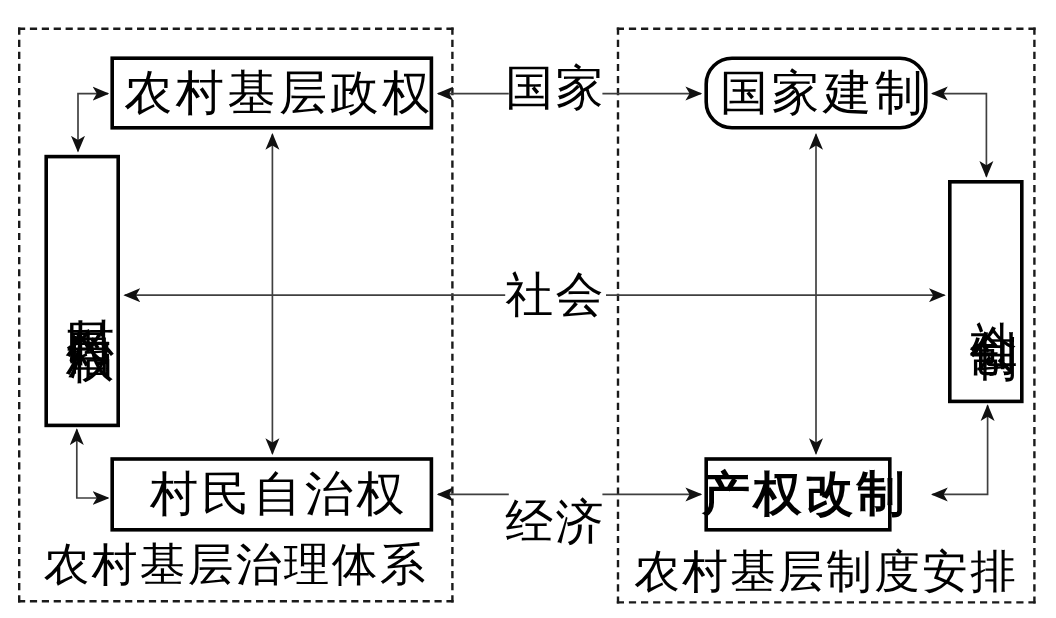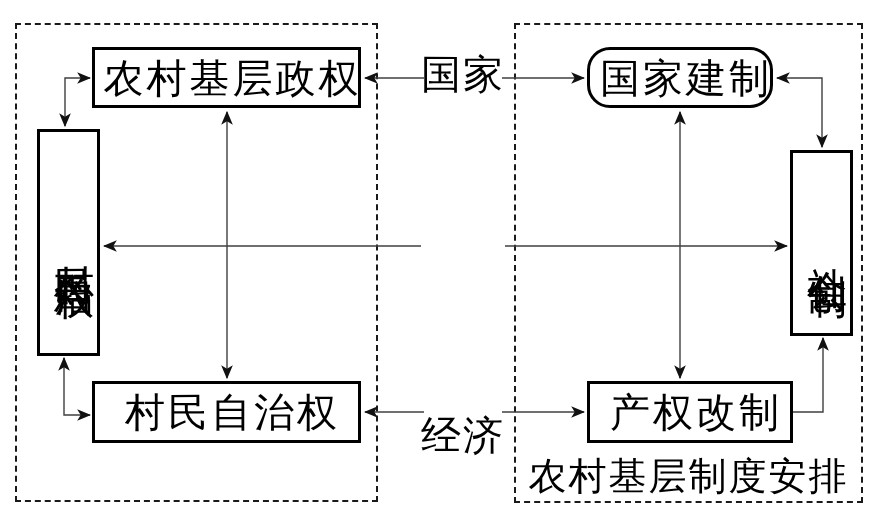--- a/index.html
+++ b/index.html
@@ -61,21 +61,21 @@
     line-height: 40px;
     letter-spacing: 2px;
     white-space: nowrap;
   }
   
   #box-regime          { left: 92px;  top: 47px;  width: 269px; height: 61px; }
   #box-villager        { left: 37px;  top: 129px; width: 63px;  height: 227px; }
   #box-land            { left: 92px;  top: 381px; width: 269px; height: 62px; }
   #box-state-inst      { left: 587px; top: 47px;  width: 186px; height: 61px; border-radius: 23px; }
   #box-social-creation { left: 790px; top: 150px; width: 63px;  height: 186px; }
-  #box-property-reform { left: 587px; top: 381px; width: 206px; height: 62px; }
+  #box-property-reform { left: 587px; top: 381px; width: 156px; height: 62px; font-weight: bold; }
   #dashed-left  { left: 15px;  top: 23px; width: 363px; height: 479px; }
   #dashed-right { left: 514px; top: 23px; width: 349px; height: 480px; }
   #label-state   { left: 403px; top: 58px; font-family: Liberation Mono, monospace;  }
   #label-society { left: 403px; top: 226px; }
   #label-economy { left: 403px; top: 392px; margin-top: 23px; }
   #caption-left  { left: 15px;  top: 450px; width: 363px; }
   #caption-right { left: 514px; top: 456px; width: 349px; }
 </style>
 </head>
 <body>
@@ -117,19 +117,21 @@
   <div class="node-box" id="box-land">村民自治权</div>
 
   <div class="node-box" id="box-state-inst">国家建制</div>
 
   <div class="node-box vertical" id="box-social-creation">社会创制</div>
 
   <div class="node-box" id="box-property-reform">产权改制</div>
 
   <div class="mid-label" id="label-state">国家</div>
 
+  <div class="mid-label" id="label-society">社会</div>
 
   <div class="mid-label" id="label-economy">经济</div>
 
+  <div class="caption" id="caption-left">农村基层治理体系</div>
 
   <div class="caption" id="caption-right">农村基层制度安排</div>
 
 </div>
 
 </body></html>

